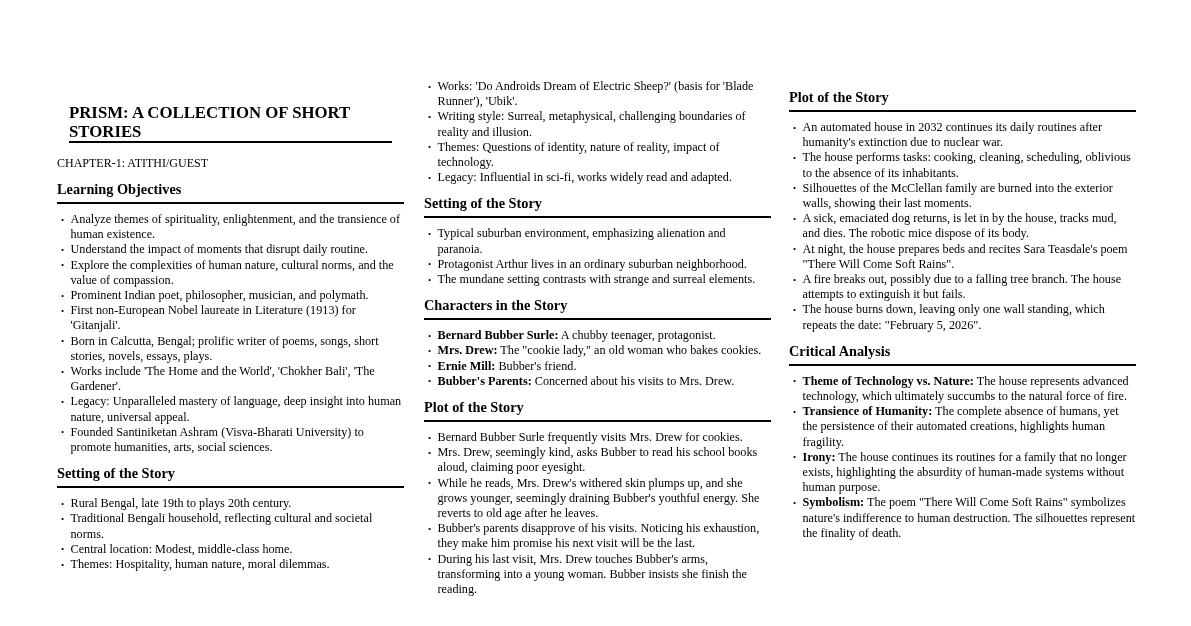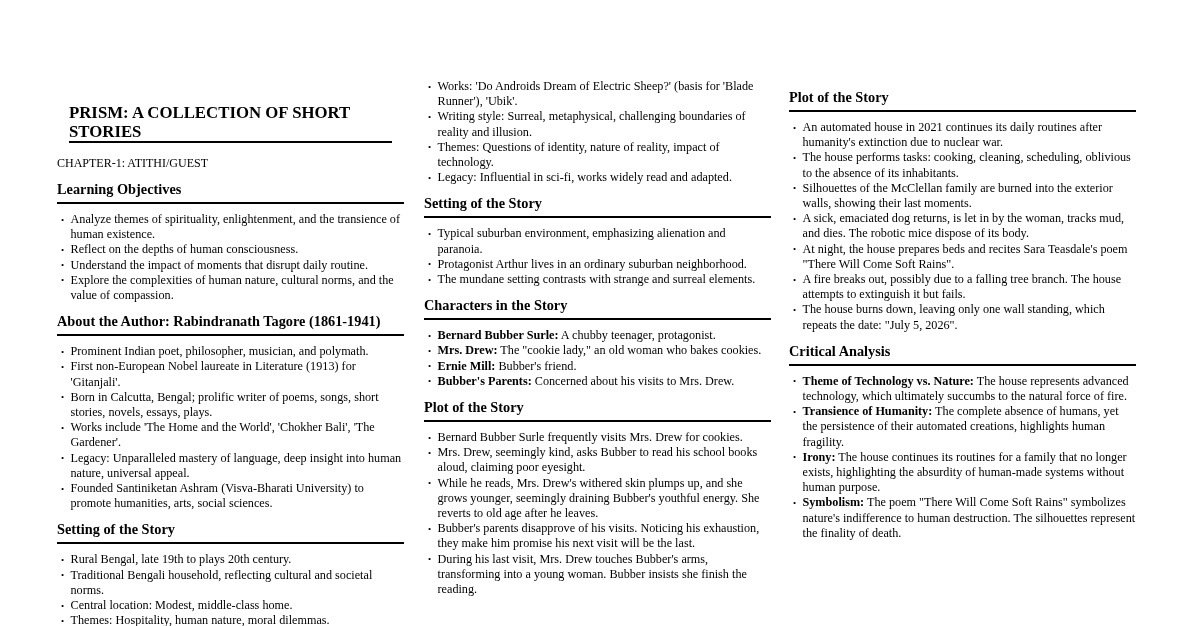--- a/index.html
+++ b/index.html
@@ -75,25 +75,23 @@
 </head>
 <body>
 
 <div class="page">
   <div class="col" id="col-left">
       <div class="doc-title">PRISM: A COLLECTION OF SHORT STORIES</div>
       <div class="doc-subtitle">CHAPTER-1: ATITHI/GUEST</div>
       <div class="sec-heading">Learning Objectives</div>
       <ul class="bullets">
         <li><span>Analyze themes of spirituality, enlightenment, and the transience of human existence.</span></li>
-        <li><span>Reflect on the depths of human consciousness.</span></li>
         <li><span>Understand the impact of moments that disrupt daily routine.</span></li>
         <li><span>Explore the complexities of human nature, cultural norms, and the value of compassion.</span></li>
       </ul>
-      <div class="sec-heading">About the Author: Rabindranath Tagore (1861-1941)</div>
       <ul class="bullets">
         <li><span>Prominent Indian poet, philosopher, musician, and polymath.</span></li>
         <li><span>First non-European Nobel laureate in Literature (1913) for 'Gitanjali'.</span></li>
         <li><span>Born in Calcutta, Bengal; prolific writer of poems, songs, short stories, novels, essays, plays.</span></li>
         <li><span>Works include 'The Home and the World', 'Chokher Bali', 'The Gardener'.</span></li>
         <li><span>Legacy: Unparalleled mastery of language, deep insight into human nature, universal appeal.</span></li>
         <li><span>Founded Santiniketan Ashram (Visva-Bharati University) to promote humanities, arts, social sciences.</span></li>
       </ul>
       <div class="sec-heading">Setting of the Story</div>
       <ul class="bullets">
@@ -128,27 +126,27 @@
         <li><span>Bernard Bubber Surle frequently visits Mrs. Drew for cookies.</span></li>
         <li><span>Mrs. Drew, seemingly kind, asks Bubber to read his school books aloud, claiming poor eyesight.</span></li>
         <li><span>While he reads, Mrs. Drew's withered skin plumps up, and she grows younger, seemingly draining Bubber's youthful energy. She reverts to old age after he leaves.</span></li>
         <li><span>Bubber's parents disapprove of his visits. Noticing his exhaustion, they make him promise his next visit will be the last.</span></li>
         <li><span>During his last visit, Mrs. Drew touches Bubber's arms, transforming into a young woman. Bubber insists she finish the reading.</span></li>
       </ul>
     </div>
   <div class="col" id="col-right">
       <div class="sec-heading">Plot of the Story</div>
       <ul class="bullets">
-        <li><span>An automated house in 2021 continues its daily routines after humanity's extinction due to nuclear war.</span></li>
+        <li><span>An automated house in 2032 continues its daily routines after humanity's extinction due to nuclear war.</span></li>
         <li><span>The house performs tasks: cooking, cleaning, scheduling, oblivious to the absence of its inhabitants.</span></li>
         <li><span>Silhouettes of the McClellan family are burned into the exterior walls, showing their last moments.</span></li>
-        <li><span>A sick, emaciated dog returns, is let in by the woman, tracks mud, and dies. The robotic mice dispose of its body.</span></li>
+        <li><span>A sick, emaciated dog returns, is let in by the house, tracks mud, and dies. The robotic mice dispose of its body.</span></li>
         <li><span>At night, the house prepares beds and recites Sara Teasdale's poem "There Will Come Soft Rains".</span></li>
         <li><span>A fire breaks out, possibly due to a falling tree branch. The house attempts to extinguish it but fails.</span></li>
-        <li><span>The house burns down, leaving only one wall standing, which repeats the date: "July 5, 2026".</span></li>
+        <li><span>The house burns down, leaving only one wall standing, which repeats the date: "February 5, 2026".</span></li>
       </ul>
       <div class="sec-heading">Critical Analysis</div>
       <ul class="bullets">
         <li><b>Theme of Technology vs. Nature:</b><span> The house represents advanced technology, which ultimately succumbs to the natural force of fire.</span></li>
         <li><b>Transience of Humanity:</b><span> The complete absence of humans, yet the persistence of their automated creations, highlights human fragility.</span></li>
         <li><b>Irony:</b><span> The house continues its routines for a family that no longer exists, highlighting the absurdity of human-made systems without human purpose.</span></li>
         <li><b>Symbolism:</b><span> The poem "There Will Come Soft Rains" symbolizes nature's indifference to human destruction. The silhouettes represent the finality of death.</span></li>
       </ul>
     </div>
 </div>

